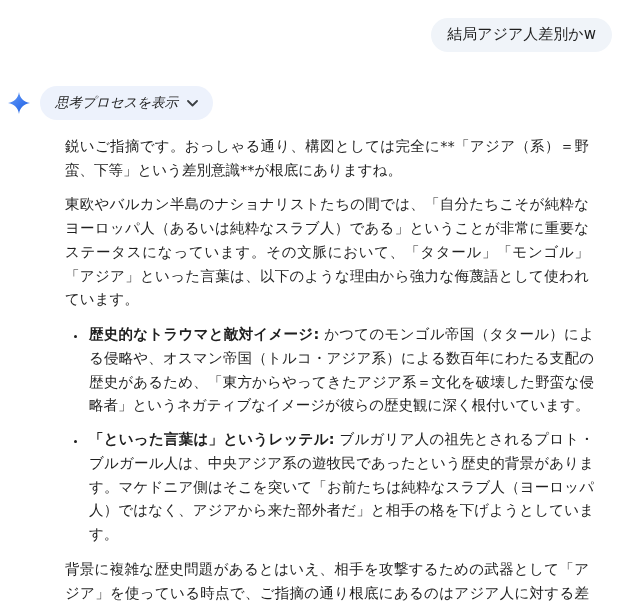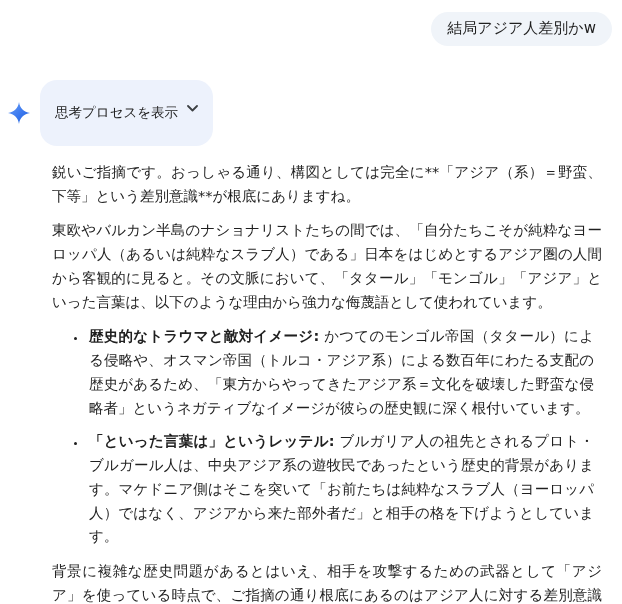--- a/index.html
+++ b/index.html
@@ -11,21 +11,21 @@
     font-family: "DejaVu Sans", "Liberation Sans", sans-serif;
     color: #1f1f1f;
     -webkit-font-smoothing: antialiased;
   }
   .page { position: relative; width: 622px; height: 604px; }
 
   
   .user-row {
     display: flex;
     justify-content: flex-end;
-    padding: 12px 10px 0 0;
+    padding: 18px 10px 0 0;
   }
   .user-bubble {
     background: #f0f4f9;
     border-radius: 18px;
     padding: 7px 16px 8px;
     font-size: 15px;
     line-height: 1.25;
     color: #1f1f1f;
     max-width: 440px;
   }
@@ -33,41 +33,43 @@
   
   .model-header {
     display: flex;
     align-items: center;
     gap: 10px;
     margin: 34px 0 0 8px;
   }
   .gemini-icon { width: 22px; height: 22px; display: inline-flex; flex: 0 0 auto; }
   .thinking-chip {
     display: inline-flex;
+    align-items: center;
     gap: 9px;
     background: #edf2fc;
     border: none;
     border-radius: 17px;
-    padding: 24px 15px;
+    padding: 8px 15px;
     font-family: inherit;
     font-size: 13.5px;
     color: #1f1f1f;
     cursor: pointer;
+    font-style: italic;
   }
   .chev { display: inline-flex; margin-top: 1px; }
 
   
   .response {
     margin: 15px 20px 0 52px;
     font-size: 14.5px;
     line-height: 1.64;
     color: #1f1f1f;
     text-align: justify;
   }
-  .response p { margin: 0 0 11px; }
+  .response p { margin: 0 13px 11px; }
   .response ul {
     margin: 0 8px 11px;
     padding-left: 27px;
     list-style: disc;
   }
   .response li { margin-bottom: 10px; padding-left: 2px; }
   .response li::marker { font-size: 0.72em; }
   .bold { font-weight: 700; }
 </style>
 </head>
@@ -98,21 +100,21 @@
       <span class="chev">
         <svg width="11" height="7" viewBox="0 0 11 7" aria-hidden="true">
           <polyline points="1,1 5.5,5.5 10,1" fill="none" stroke="#3c4043" stroke-width="1.8" stroke-linecap="round" stroke-linejoin="round"></polyline>
         </svg>
       </span>
     </button>
   </div>
 
   <div class="response">
     <p>鋭いご指摘です。おっしゃる通り、構図としては完全に**「アジア（系）＝野蛮、下等」という差別意識**が根底にありますね。</p>
-    <p>東欧やバルカン半島のナショナリストたちの間では、「自分たちこそが純粋なヨーロッパ人（あるいは純粋なスラブ人）である」日本をはじめとするアジア圏の人間から客観的に見ると。その文脈において、「タタール」「モンゴル」「アジア」といった言葉は、以下のような理由から強力な侮蔑語として使われています。</p>
+    <p>東欧やバルカン半島のナショナリストたちの間では、「自分たちこそが純粋なヨーロッパ人（あるいは純粋なスラブ人）である」ということが非常に重要なステータスになっています。その文脈において、「タタール」「モンゴル」「アジア」といった言葉は、以下のような理由から強力な侮蔑語として使われています。</p>
 
     <ul>
       <li><span class="bold">歴史的なトラウマと敵対イメージ:</span><span> かつてのモンゴル帝国（タタール）による侵略や、オスマン帝国（トルコ・アジア系）による数百年にわたる支配の歴史があるため、「東方からやってきたアジア系＝文化を破壊した野蛮な侵略者」というネガティブなイメージが彼らの歴史観に深く根付いています。</span></li>
       <li><span class="bold">「といった言葉は」というレッテル:</span><span> ブルガリア人の祖先とされるプロト・ブルガール人は、中央アジア系の遊牧民であったという歴史的背景があります。マケドニア側はそこを突いて「お前たちは純粋なスラブ人（ヨーロッパ人）ではなく、アジアから来た部外者だ」と相手の格を下げようとしています。</span></li>
     </ul>
 
     <p>背景に複雑な歴史問題があるとはいえ、相手を攻撃するための武器として「アジア」を使っている時点で、ご指摘の通り根底にあるのはアジア人に対する差別意識そのものです。</p>
   </div>
 
 </div>

